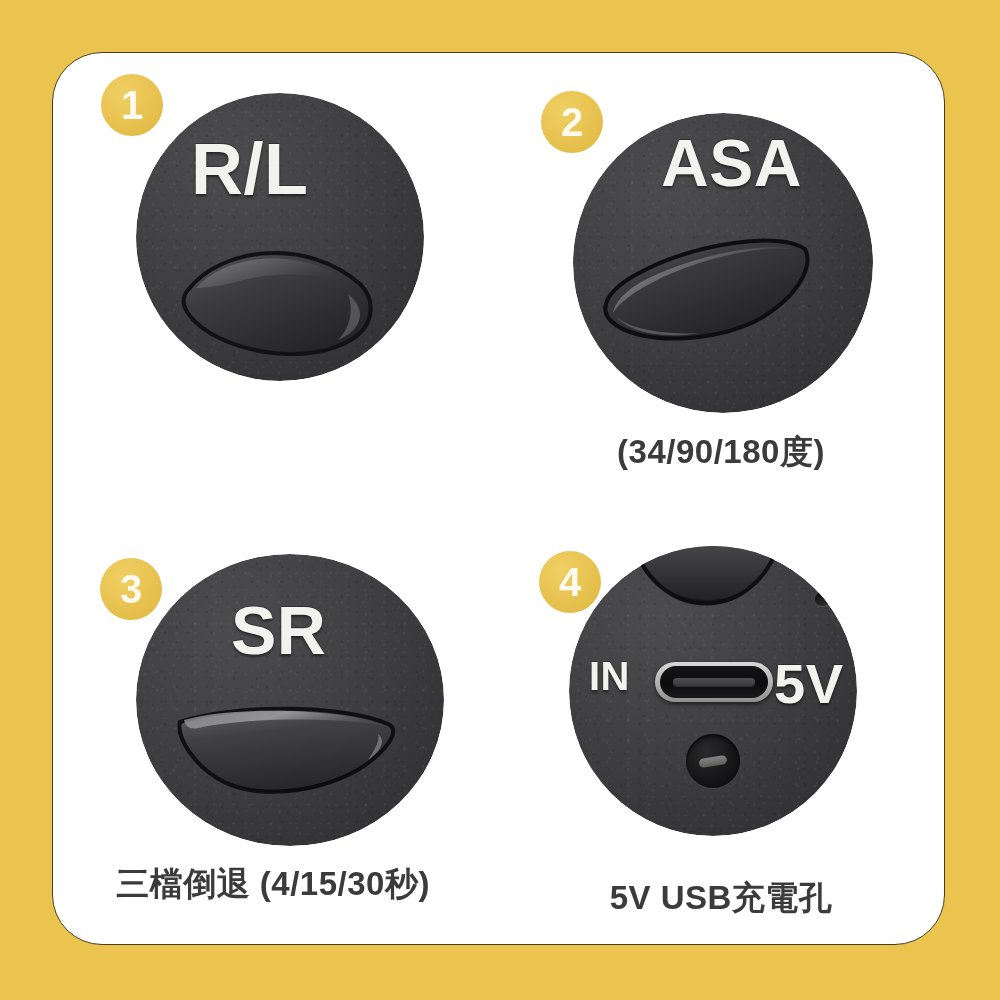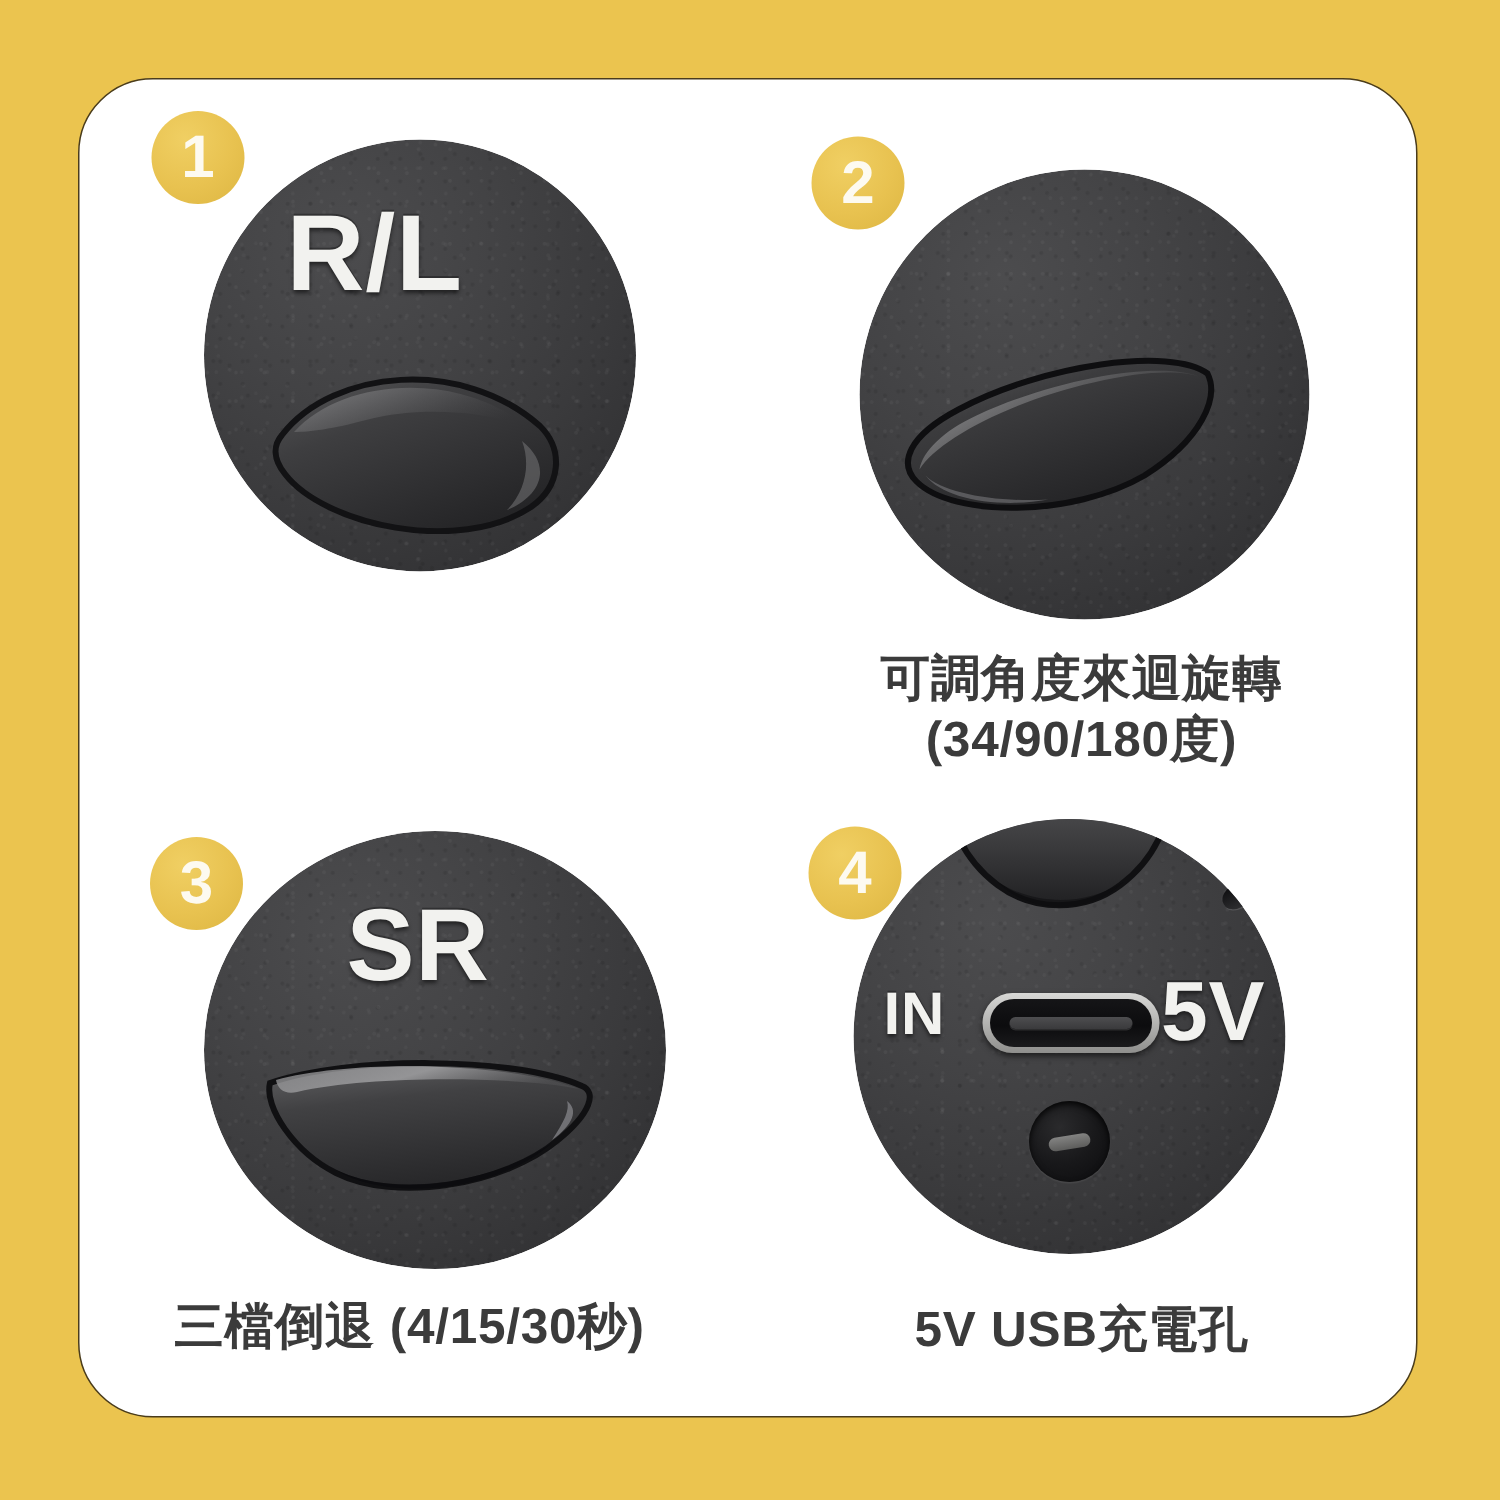--- a/index.html
+++ b/index.html
@@ -202,20 +202,21 @@
 
       <div class="badge" style="left:18px; top:1px;">1</div>
 
     </div>
 
     <div class="panel" style="left:468px; top:8px; width:420px; height:470px;">
 
       <div class="photo-wrap" style="left:52px; top:52px; width:300px; height:300px;">
         <div class="plastic"></div>
 
+        <div class="engraved" style="left:88px; top:17px; font-size:66px;">ASA</div>
 
         <div class="rocker" style="left:22px; top:112px; width:228px; height:118px;">
           <svg viewBox="0 0 228 118" preserveAspectRatio="none">
             <defs>
               <linearGradient id="rk2" x1="0.1" y1="0" x2="0.8" y2="1">
                 <stop offset="0%" stop-color="#5a5a5c"></stop>
                 <stop offset="30%" stop-color="#3c3c3e"></stop>
                 <stop offset="100%" stop-color="#1f1f21"></stop>
               </linearGradient>
               <linearGradient id="hl2" x1="0.15" y1="0.1" x2="1" y2="0.6">
@@ -227,21 +228,20 @@
             <path d="M210 24 C218 40, 206 68, 168 92 C120 120, 40 120, 16 96 C4 84, 10 66, 44 48 C100 18, 186 6, 210 24 Z" fill="url(#rk2)" stroke="#0e0e10" stroke-width="4"></path>
             <path d="M204 26 C180 16, 112 26, 56 52 C34 62, 20 76, 18 88 C30 68, 80 42, 134 30 C168 22, 192 22, 204 26 Z" fill="url(#hl2)"></path>
             <path d="M22 92 C34 104, 70 110, 104 108 C72 114, 34 108, 22 92 Z" fill="#86868a" opacity=".5"></path>
           </svg>
         </div>
       </div>
 
       <div class="badge" style="left:20px; top:30px;">2</div>
 
       <div class="caption" style="left:-10px; top:370px; width:420px;">
-        <span class="line">可調角度來迴旋轉</span>
         <span class="line">(34/90/180度)</span>
       </div>
     </div>
 
     <div class="panel" style="left:30px; top:450px; width:420px; height:450px;">
 
       <div class="photo-wrap" style="left:53px; top:51px; width:308px; height:292px;">
         <div class="plastic"></div>
 
         <div class="engraved" style="left:95px; top:42px; font-size:68px;">SR</div>
@@ -295,34 +295,34 @@
           </svg>
         </div>
 
         <div style="position:absolute; left:245px; top:42px; width:26px; height:16px;
                     border-radius:50% 50% 40% 40%;
                     background:linear-gradient(180deg,#0e0e10 0%,#2e2e30 100%);
                     transform:rotate(-28deg); box-shadow:0 1px 0 rgba(255,255,255,.12);"></div>
 
         <div class="engraved" style="left:20px; top:110px; font-size:40px;">IN</div>
 
-        <div class="engraved" style="left:205px; top:100px; font-size:56px;">5V</div>
+        <div class="engraved" style="left:205px; top:110px; font-size:56px;">5V</div>
 
         <div class="usbc" style="left:86px; top:116px; width:118px; height:40px;">
           <div class="usbc-inner">
             <div class="usbc-tongue"></div>
           </div>
         </div>
 
         <div class="screw-hole" style="left:117px; top:188px; width:54px; height:54px;">
           <div class="screw-slot"></div>
         </div>
       </div>
 
       <div class="badge" style="left:18px; top:48px;">4</div>
 
-      <div class="caption" style="left:-10px; top:362px; width:420px;">
+      <div class="caption" style="left:-10px; top:374px; width:420px;">
         <span class="line">5V USB充電孔</span>
       </div>
     </div>
 
   </div>
 </div>
 
 </body></html>

